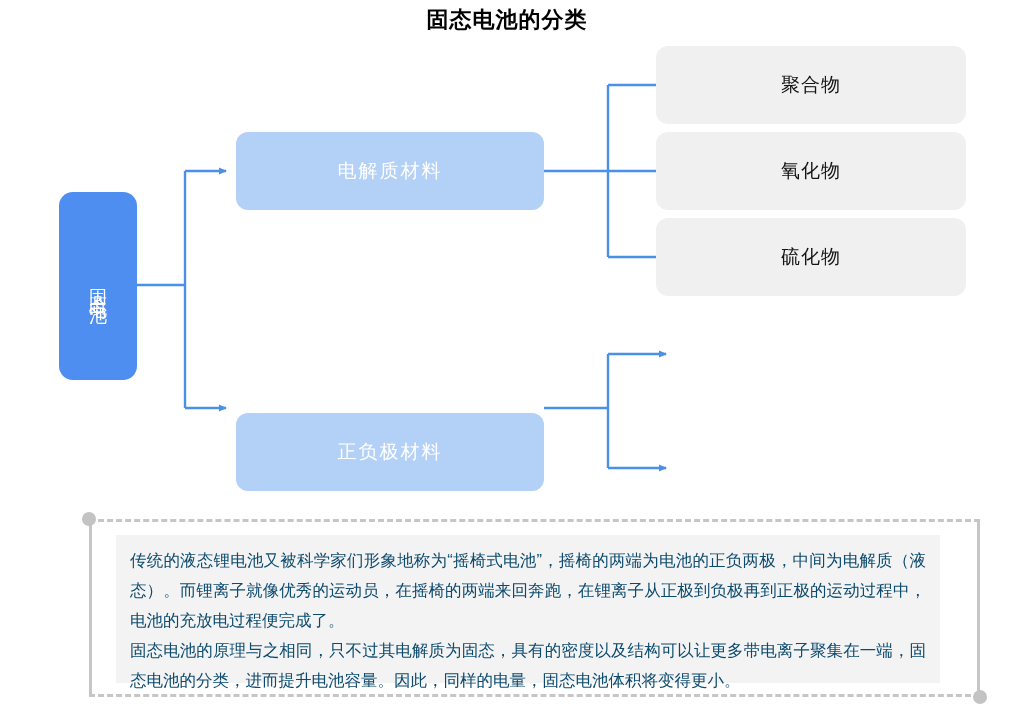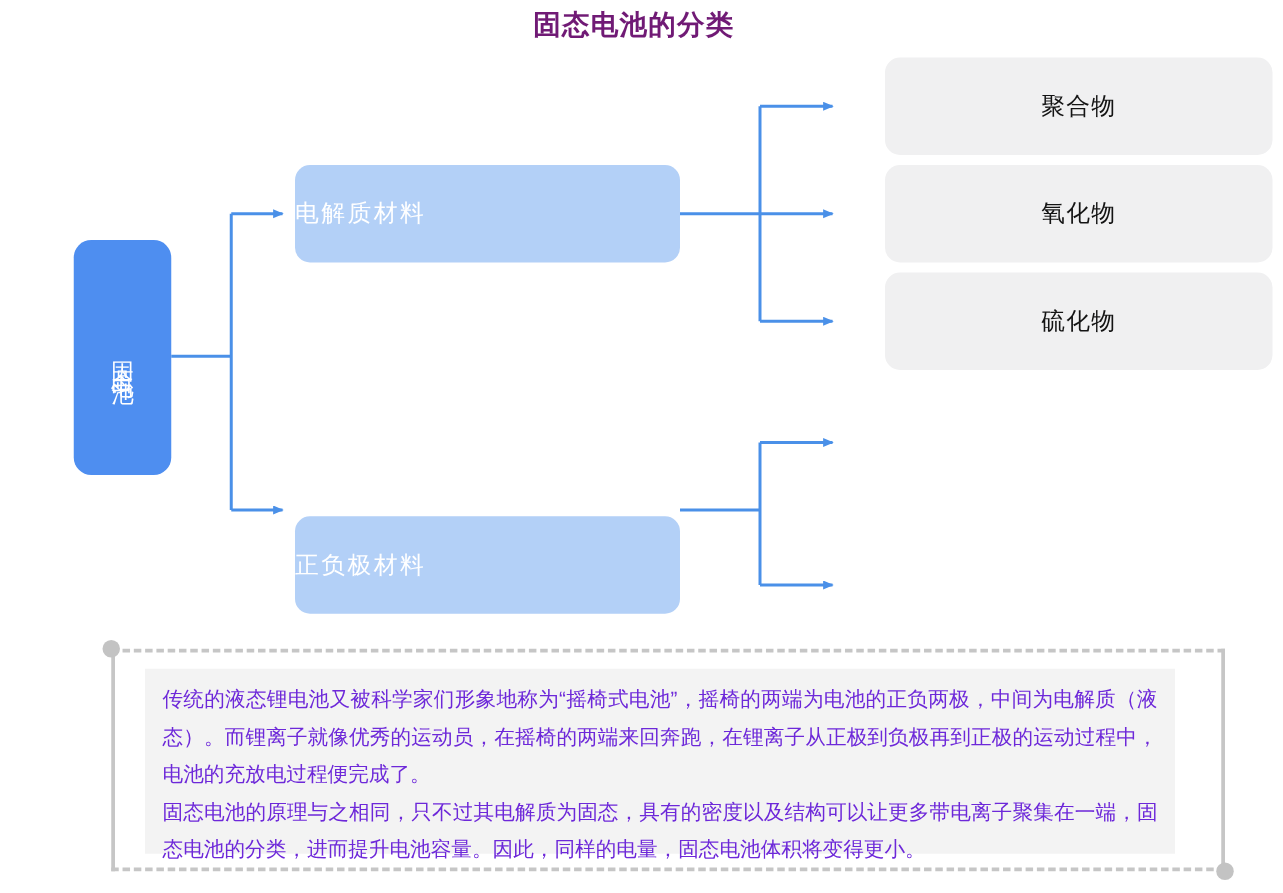--- a/index.html
+++ b/index.html
@@ -25,21 +25,21 @@
   
   .page-title {
     position: absolute;
     left: 0;
     top: 5px;
     width: 1014px;
     text-align: center;
     font-size: 22px;
     font-weight: bold;
     letter-spacing: 1px;
-    color: #701a75;
+    color: #000000;
     line-height: 30px;
   }
 
   
   #connectors {
     position: absolute;
     left: 0; top: 0;
     width: 1026px;
     height: 714px;
     pointer-events: none;
@@ -74,31 +74,31 @@
   .mid-node {
     position: absolute;
     width: 308px;
     height: 78px;
     background: #b3d0f7;
     border-radius: 12px;
     color: #ffffff;
     font-size: 19px;
     display: flex;
     align-items: center;
-    justify-content: flex-start;
+    justify-content: center;
     letter-spacing: 2px;
     box-sizing: border-box;
   }
   #mid-node-0 { left: 236px; top: 132px; }
   #mid-node-1 { left: 236px; top: 369px; margin-top: 44px; }
 
   
   .leaf-node {
     position: absolute;
-    left: 708px;
+    left: 656px;
     width: 310px;
     height: 78px;
     background: #f0f0f1;
     border-radius: 12px;
     color: #141414;
     font-size: 19px;
     display: flex;
     align-items: center;
     justify-content: center;
     letter-spacing: 1px;
@@ -161,21 +161,21 @@
     position: absolute;
     left: 116px;
     top: 535px;
     width: 824px;
     height: 148px;
     background: #f3f3f3;
     padding: 10px 14px 10px 14px;
     box-sizing: border-box;
     font-size: 16.5px;
     line-height: 30px;
-    color: #6d28d9;
+    color: #0c4a6e;
     text-align: justify;
   }
   .note-body p {
     margin: 0;
     text-indent: 0;
   }
 </style>
 </head>
 <body>
 

